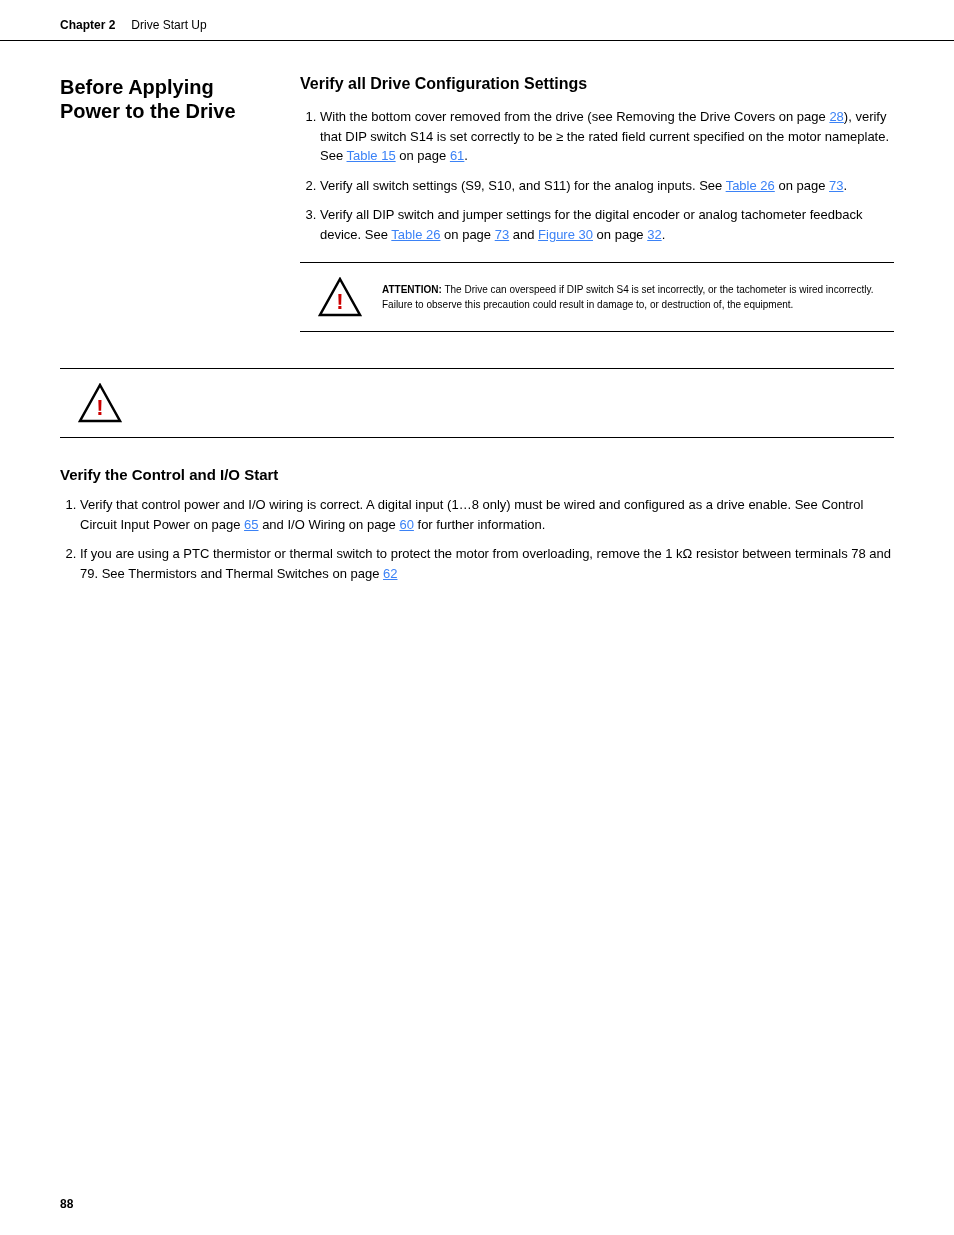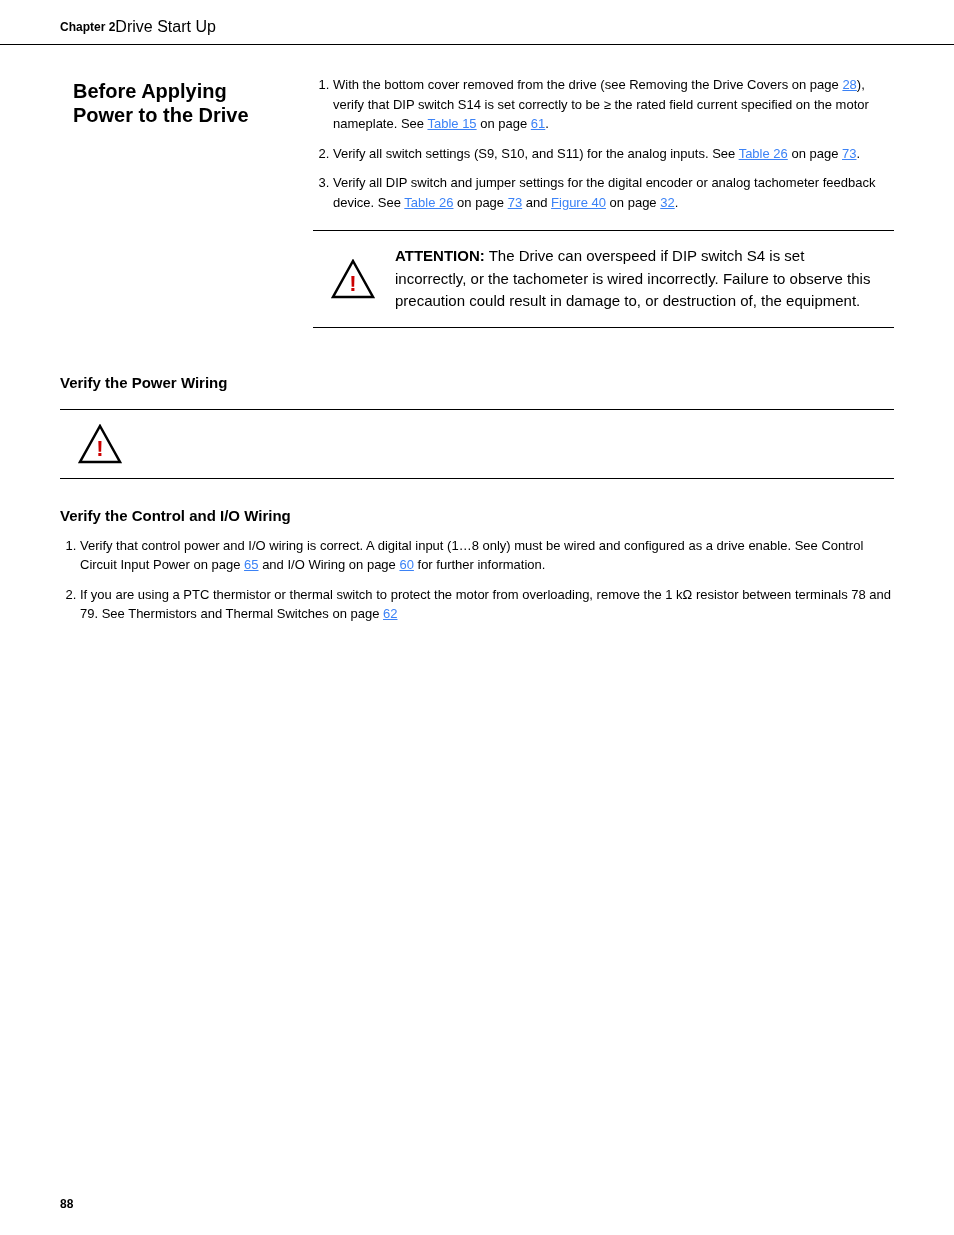--- a/index.html
+++ b/index.html
@@ -24,32 +24,32 @@
       align-items: center;
       padding: 18px 60px 8px 60px;
       border-bottom: 1.5px solid #000;
       margin-bottom: 0;
     }
     .header-chapter {
       font-size: 12px;
       font-weight: bold;
     }
     .header-title {
-      font-size: 16px;
+      font-size: 12px;
+      margin-left: 16px;
     }
     
     .content {
       padding: 30px 60px 60px 60px;
     }
     
     .main-section {
       display: flex;
       gap: 0;
       margin-bottom: 18px;
-      margin-left: 13px;
     }
     .left-col {
       width: 240px;
       min-width: 240px;
       padding-right: 24px;
     }
     .right-col {
       flex: 1;
     }
     .section-title-left {
@@ -110,21 +110,21 @@
       min-width: 48px;
       display: flex;
       align-items: center;
       justify-content: center;
     }
     .attention-triangle {
       width: 44px;
       height: 40px;
     }
     .attention-text {
-      font-size: 15px;
+      font-size: 10px;
       line-height: 1.5;
     }
     .attention-text b {
       font-weight: bold;
     }
     
     .page-footer {
       position: absolute;
       bottom: 24px;
       left: 0;
@@ -153,61 +153,61 @@
     <span class="header-title">Drive Start Up</span>
   </div>
 
   <div class="content">
 
     <div class="main-section">
       <div class="left-col">
         <div class="section-title-left">Before Applying Power to the Drive</div>
       </div>
       <div class="right-col">
+        <div class="section-title-right">Verify all Drive Configuration Settings</div>
 
         <ol>
           <li>
             With the bottom cover removed from the drive (see Removing the Drive Covers on page <a href="#">28</a>), verify that DIP switch S14 is set correctly to be ≥ the rated field current specified on the motor nameplate. See <a href="#">Table 15</a> on page <a href="#">61</a>.
           </li>
           <li>
             Verify all switch settings (S9, S10, and S11) for the analog inputs. See <a href="#">Table 26</a> on page <a href="#">73</a>.
           </li>
           <li>
-            Verify all DIP switch and jumper settings for the digital encoder or analog tachometer feedback device. See <a href="#">Table 26</a> on page <a href="#">73</a> and <a href="#">Figure 40</a> on page <a href="#">32</a>.
+            Verify all DIP switch and jumper settings for the digital encoder or analog tachometer feedback device. See <a href="#">Table 26</a> on page <a href="#">73</a> and <a href="#">Figure 30</a> on page <a href="#">32</a>.
           </li>
         </ol>
 
         <div class="attention-box">
           <div class="attention-icon">
             <svg class="attention-triangle" viewBox="0 0 44 40" xmlns="http://www.w3.org/2000/svg">
               <polygon points="22,2 42,38 2,38" fill="none" stroke="#000" stroke-width="2.5"></polygon>
               <text x="22" y="32" text-anchor="middle" font-size="22" font-weight="bold" fill="#c00" font-family="Arial">!</text>
             </svg>
           </div>
           <div class="attention-text">
             <b>ATTENTION:</b>
             <span>The Drive can overspeed if DIP switch S4 is set incorrectly, or the tachometer is wired incorrectly. Failure to observe this precaution could result in damage to, or destruction of, the equipment.</span>
           </div>
         </div>
 
       </div>
     </div>
 
-    <div class="subsection-title">Verify the Power Wiring</div>
 
     <div class="attention-box">
       <div class="attention-icon">
         <svg class="attention-triangle" viewBox="0 0 44 40" xmlns="http://www.w3.org/2000/svg">
           <polygon points="22,2 42,38 2,38" fill="none" stroke="#000" stroke-width="2.5"></polygon>
           <text x="22" y="32" text-anchor="middle" font-size="22" font-weight="bold" fill="#c00" font-family="Arial">!</text>
         </svg>
       </div>
     </div>
 
-    <div class="subsection-title">Verify the Control and I/O Wiring</div>
+    <div class="subsection-title">Verify the Control and I/O Start</div>
     <ol>
       <li>
         Verify that control power and I/O wiring is correct. A digital input (1…8 only) must be wired and configured as a drive enable. See Control Circuit Input Power on page <a href="#">65</a> and I/O Wiring on page <a href="#">60</a> for further information.
       </li>
       <li>
         If you are using a PTC thermistor or thermal switch to protect the motor from overloading, remove the 1 kΩ resistor between terminals 78 and 79. See Thermistors and Thermal Switches on page <a href="#">62</a>
       </li>
     </ol>
 
   </div>

